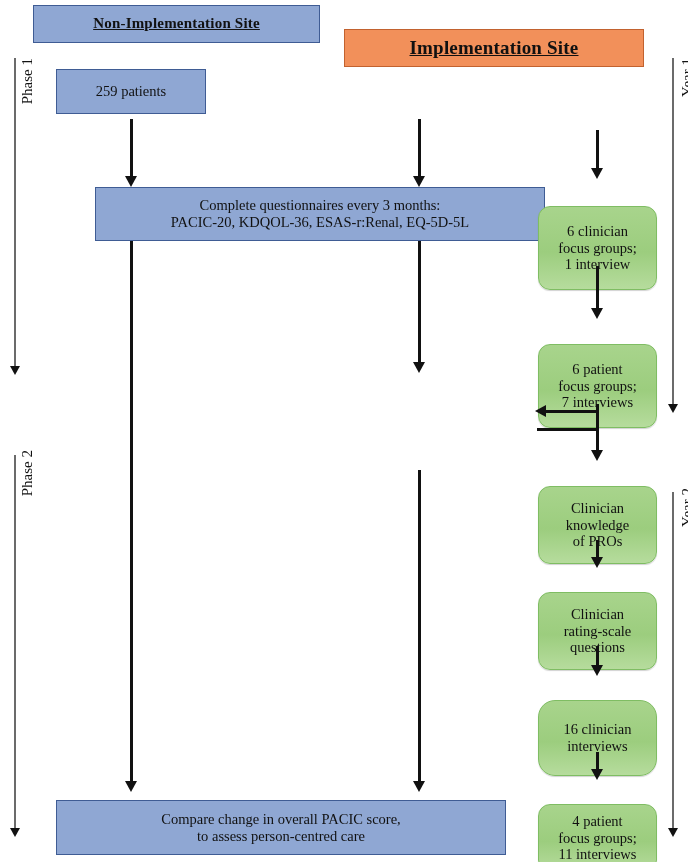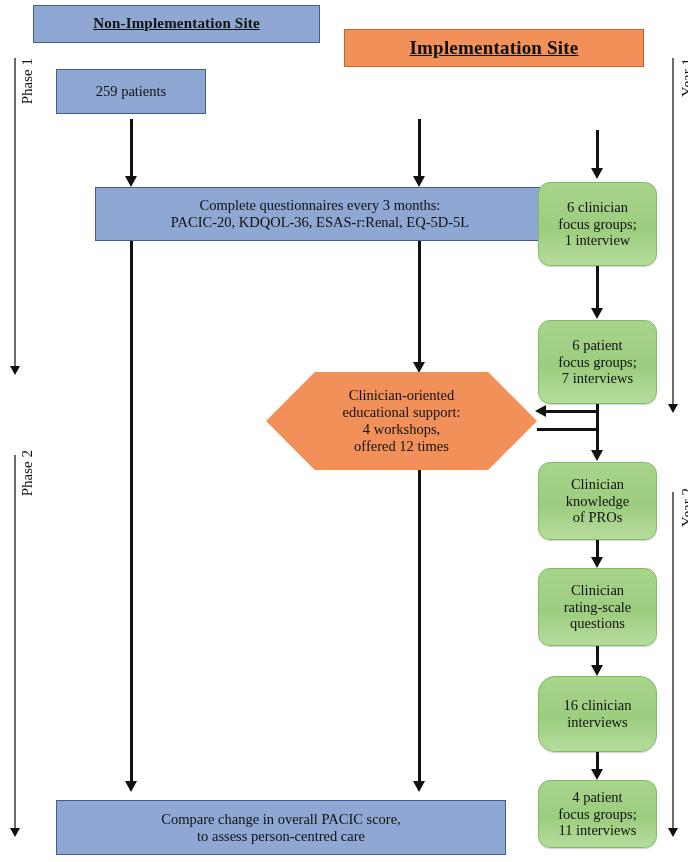--- a/index.html
+++ b/index.html
@@ -58,20 +58,21 @@
     font-size: 14.5px;
     clip-path: polygon(18% 0%, 82% 0%, 100% 50%, 82% 100%, 18% 100%, 0% 50%);
   }
   
   .green {
     background: linear-gradient(180deg,#a8d48c 0%, #9ccd7e 55%, #b6dc9d 100%);
     border: 1px solid #7fbd63;
     border-radius: 12px;
     font-size: 14.5px;
     box-shadow: 0 1px 1px rgba(0,0,0,.18);
+    margin-top: 24px;
   }
   .green-thick {
     background: linear-gradient(180deg,#a8d48c 0%, #9ccd7e 55%, #b6dc9d 100%);
     border: 4px solid #5aa83c;
     border-radius: 14px;
     font-size: 17px;
     font-weight: bold;
     text-decoration: underline;
     line-height: 1.22;
   }
@@ -174,24 +175,20 @@
 
   <div class="vline" style="left:129.5px; top:241px; height:540px;"></div>
   <div class="arrow-down" style="left:124.5px; top:781px;"></div>
 
   <div class="vline" style="left:417.5px; top:241px; height:121px;"></div>
   <div class="arrow-down" style="left:412.5px; top:362px;"></div>
 
   <div class="vline" style="left:596px; top:266px; height:42px;"></div>
   <div class="arrow-down" style="left:591px; top:308px;"></div>
 
-  <div class="node hexagon" style="left:266px; top:372px; width:271px; height:98px;">Clinician-oriented
-educational support:
-4 workshops,
-offered 12 times</div>
 
   <div class="node green" style="left:538px; top:320px; width:119px; height:84px;">6 patient
 focus groups;
 7 interviews</div>
 
   <div class="vline" style="left:596px; top:404px; height:30px;"></div>
   <div class="hline" style="left:546px; top:410px; width:51px;"></div>
   <div class="arrow-left" style="left:535px; top:405px;"></div>
 
   <div class="hline" style="left:537px; top:428px; width:62px;"></div>

